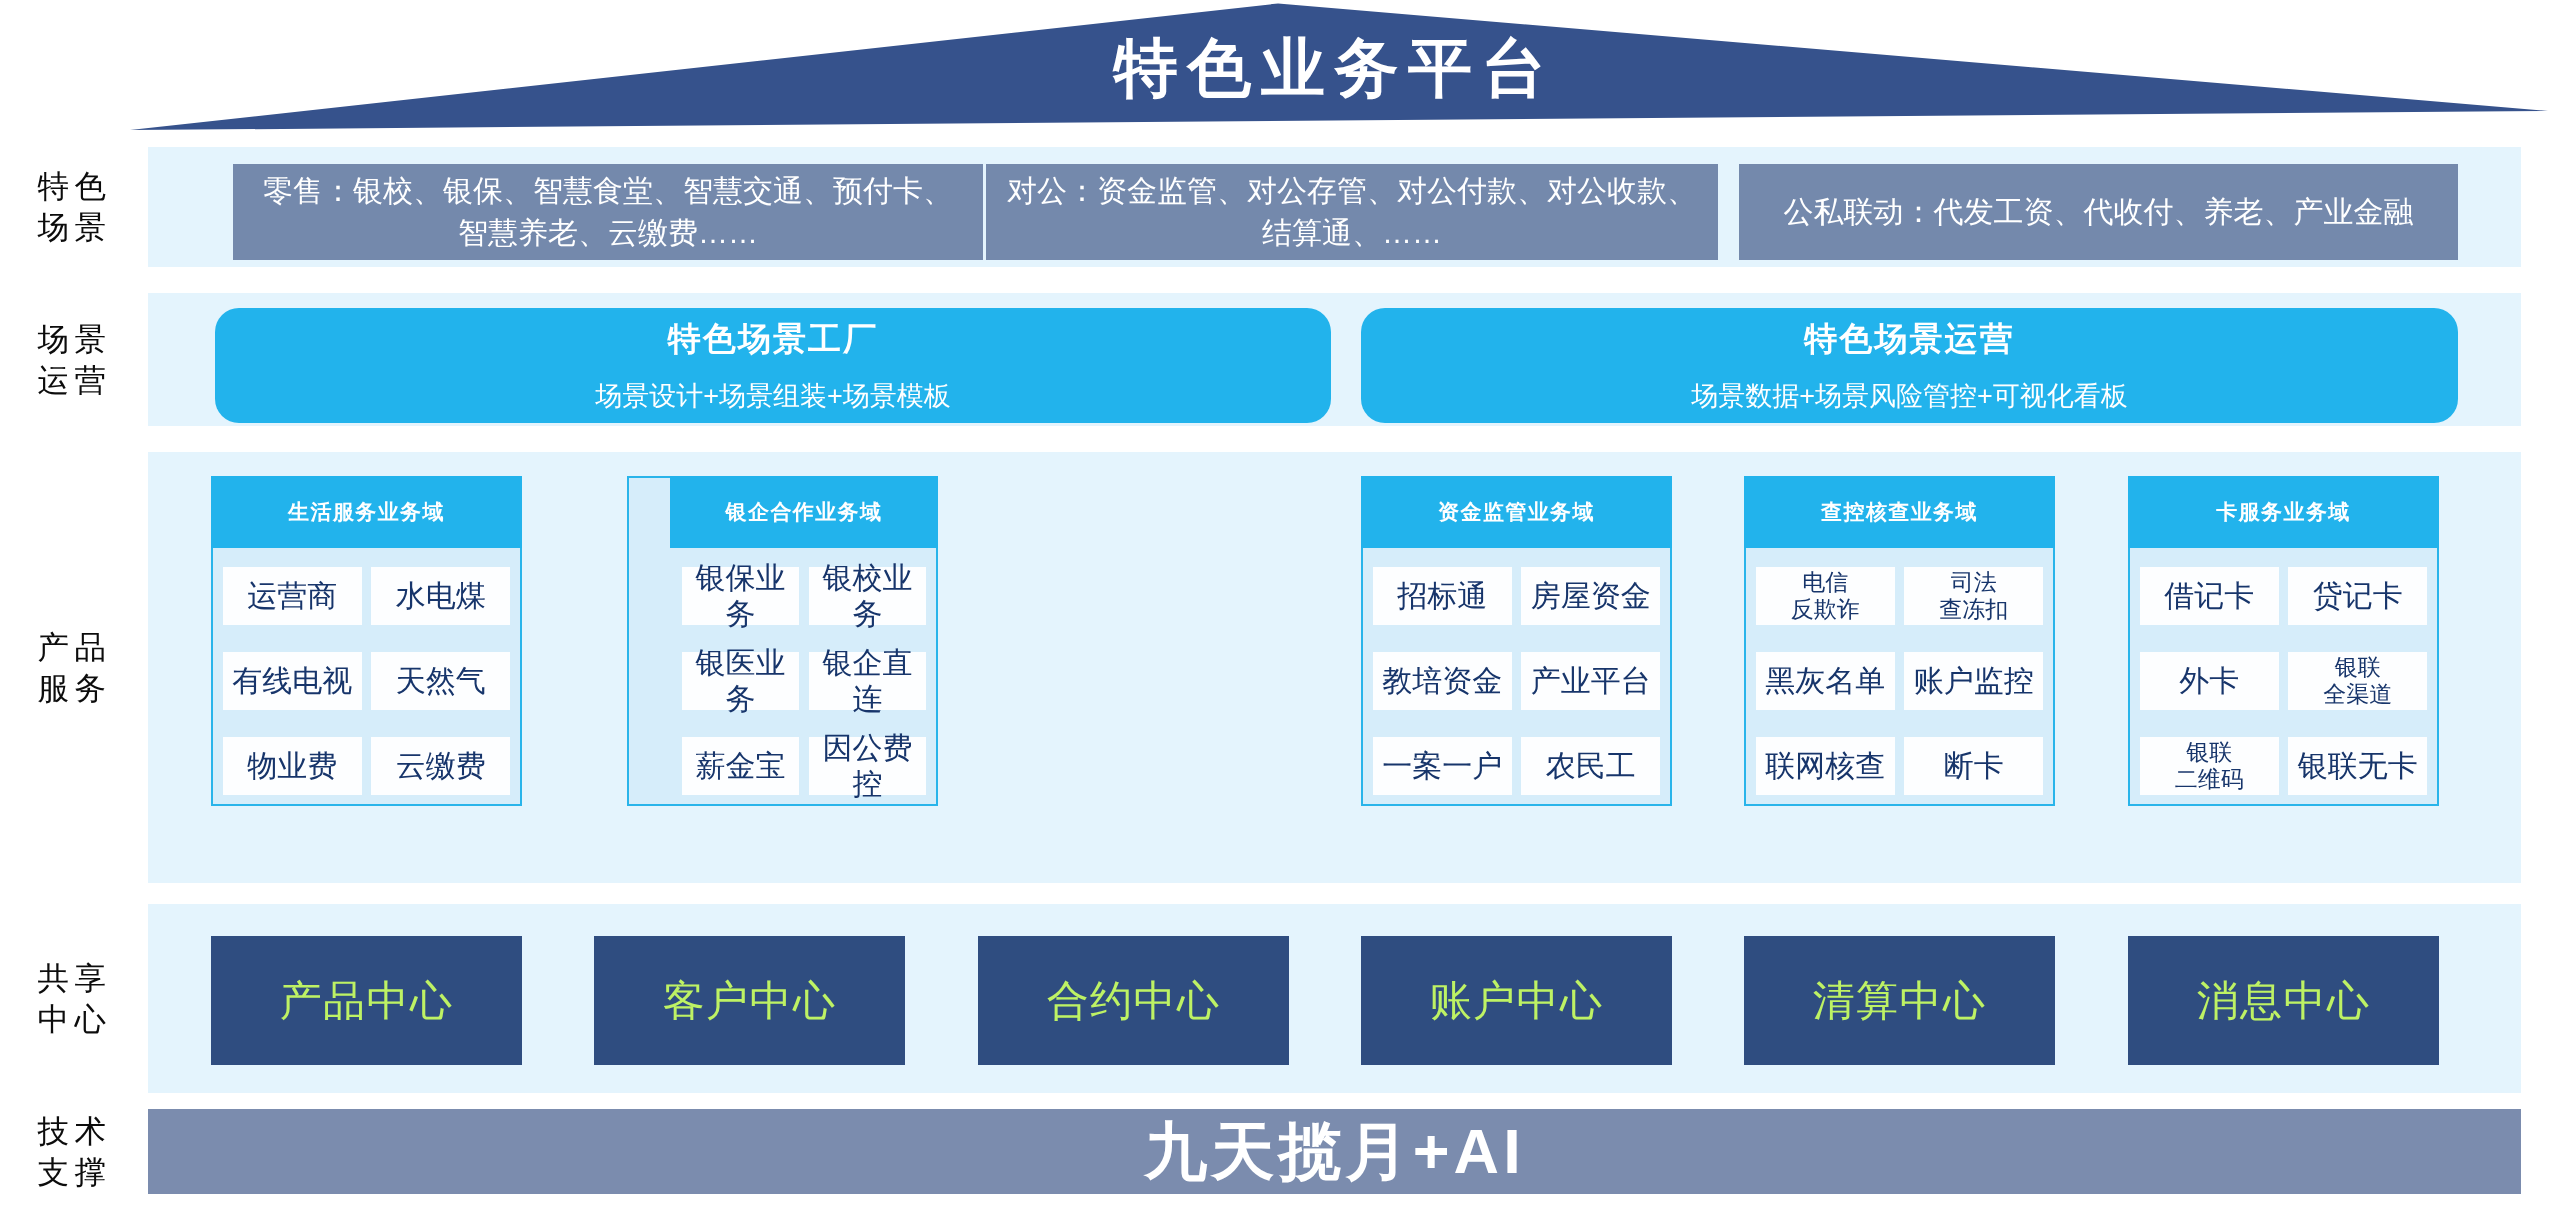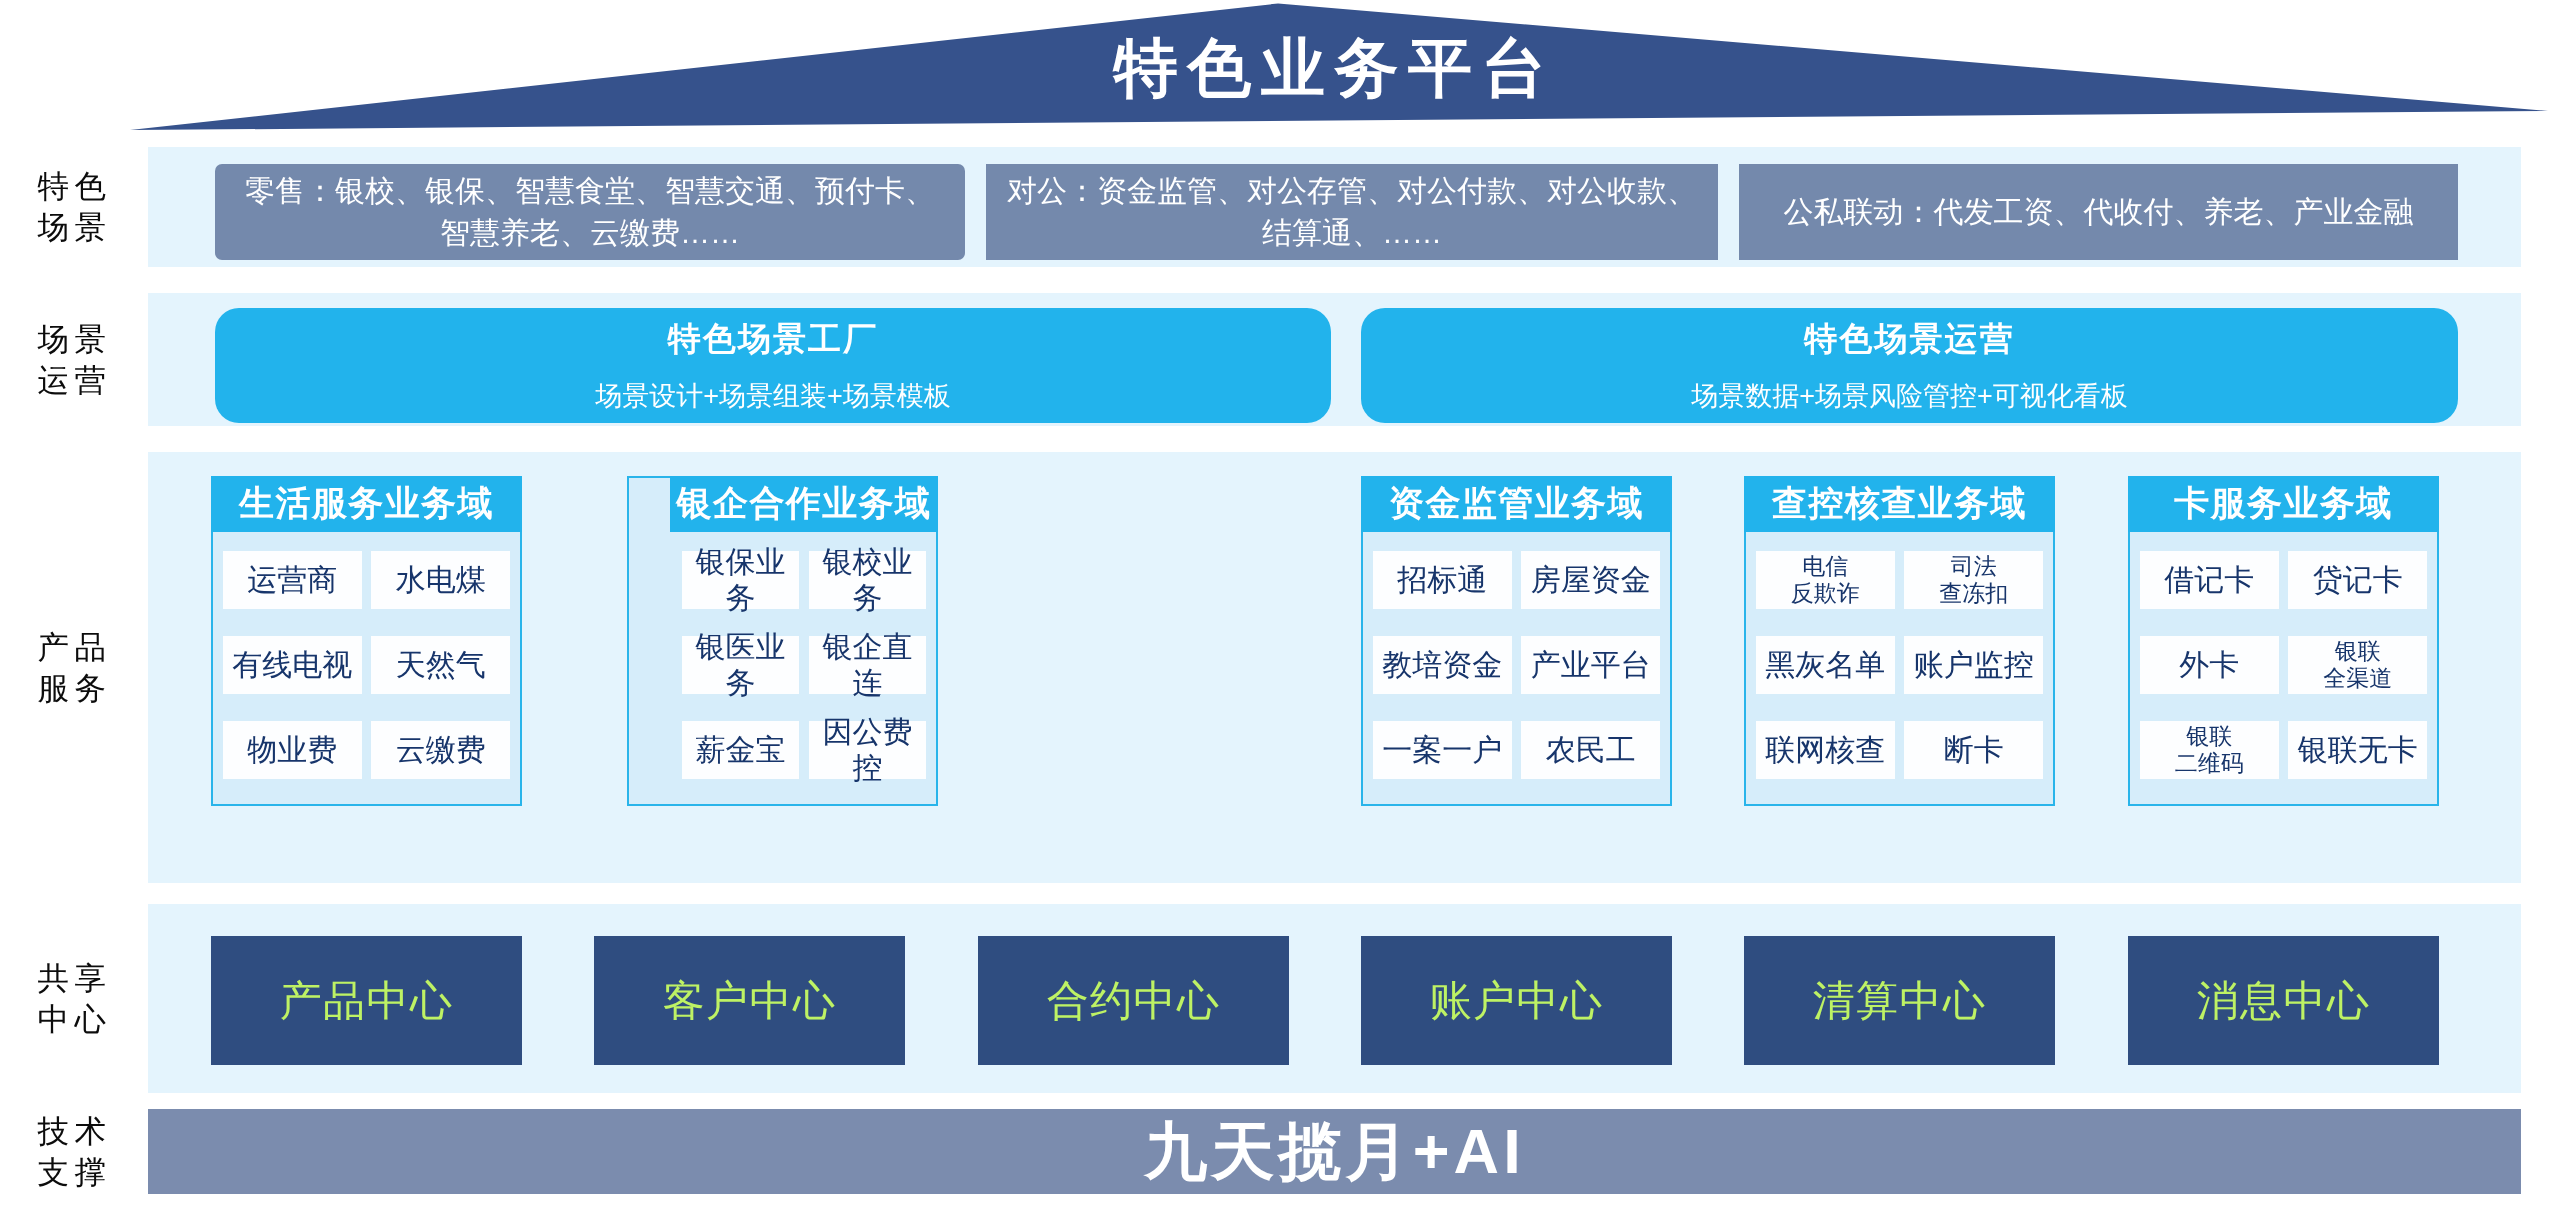--- a/index.html
+++ b/index.html
@@ -42,23 +42,23 @@
     text-align:center;gap:16.4px;border-radius:24px;
   }
   .ops-title{font-size:33px;font-weight:bold;letter-spacing:2.1px;}
   .ops-sub{font-size:27px;}
   
   .panel{
     position:absolute;top:476px;width:311px;height:330px;box-sizing:border-box;
     background:#D6EDFA;border:2.1px solid #29B4EA;
   }
   .panel-header{
-    height:56px;margin:-2.1px -2.1px 0 -2.1px;background:#22B3EC;color:#ffffff;
+    height:72px;margin:-2.1px -2.1px 0 -2.1px;background:#22B3EC;color:#ffffff;
     display:flex;align-items:center;justify-content:center;
-    font-size:35px;font-weight:bold;letter-spacing:1.4px;
+    font-size:21px;font-weight:bold;letter-spacing:1.4px;
   }
   .panel-body{
     display:grid;grid-template-columns:1fr 1fr;column-gap:9.6px;row-gap:27px;
     padding:19px 9.6px;
   }
   .cell{
     height:58px;background:#FDFEFF;color:#17356B;
     display:flex;align-items:center;justify-content:center;text-align:center;
     font-size:30px;white-space:pre-line;line-height:1.2;
   }
@@ -88,21 +88,21 @@
 场景</div>
   <div class="side-label" style="top:293px;height:133px;">场景
 运营</div>
   <div class="side-label" style="top:452px;height:431px;">产品
 服务</div>
   <div class="side-label" style="top:904px;height:189px;">共享
 中心</div>
   <div class="side-label" style="top:1109px;height:85px;">技术
 支撑</div>
 
-  <div class="scene-box" style="left:215px;width:750px;border-radius:7px;">零售：银校、银保、智慧食堂、智慧交通、预付卡、智慧养老、云缴费……</div>
+  <div class="scene-box" style="left:233px;width:750px;">零售：银校、银保、智慧食堂、智慧交通、预付卡、智慧养老、云缴费……</div>
   <div class="scene-box" style="left:986px;width:732px;">对公：资金监管、对公存管、对公付款、对公收款、结算通、……</div>
   <div class="scene-box" style="left:1739px;width:719px;">公私联动：代发工资、代收付、养老、产业金融</div>
 
   <div class="ops-box" style="left:215px;width:1116px;">
     <div class="ops-title">特色场景工厂</div>
     <div class="ops-sub">场景设计+场景组装+场景模板</div>
   </div>
   <div class="ops-box" style="left:1361px;width:1097px;">
     <div class="ops-title">特色场景运营</div>
     <div class="ops-sub">场景数据+场景风险管控+可视化看板</div>

